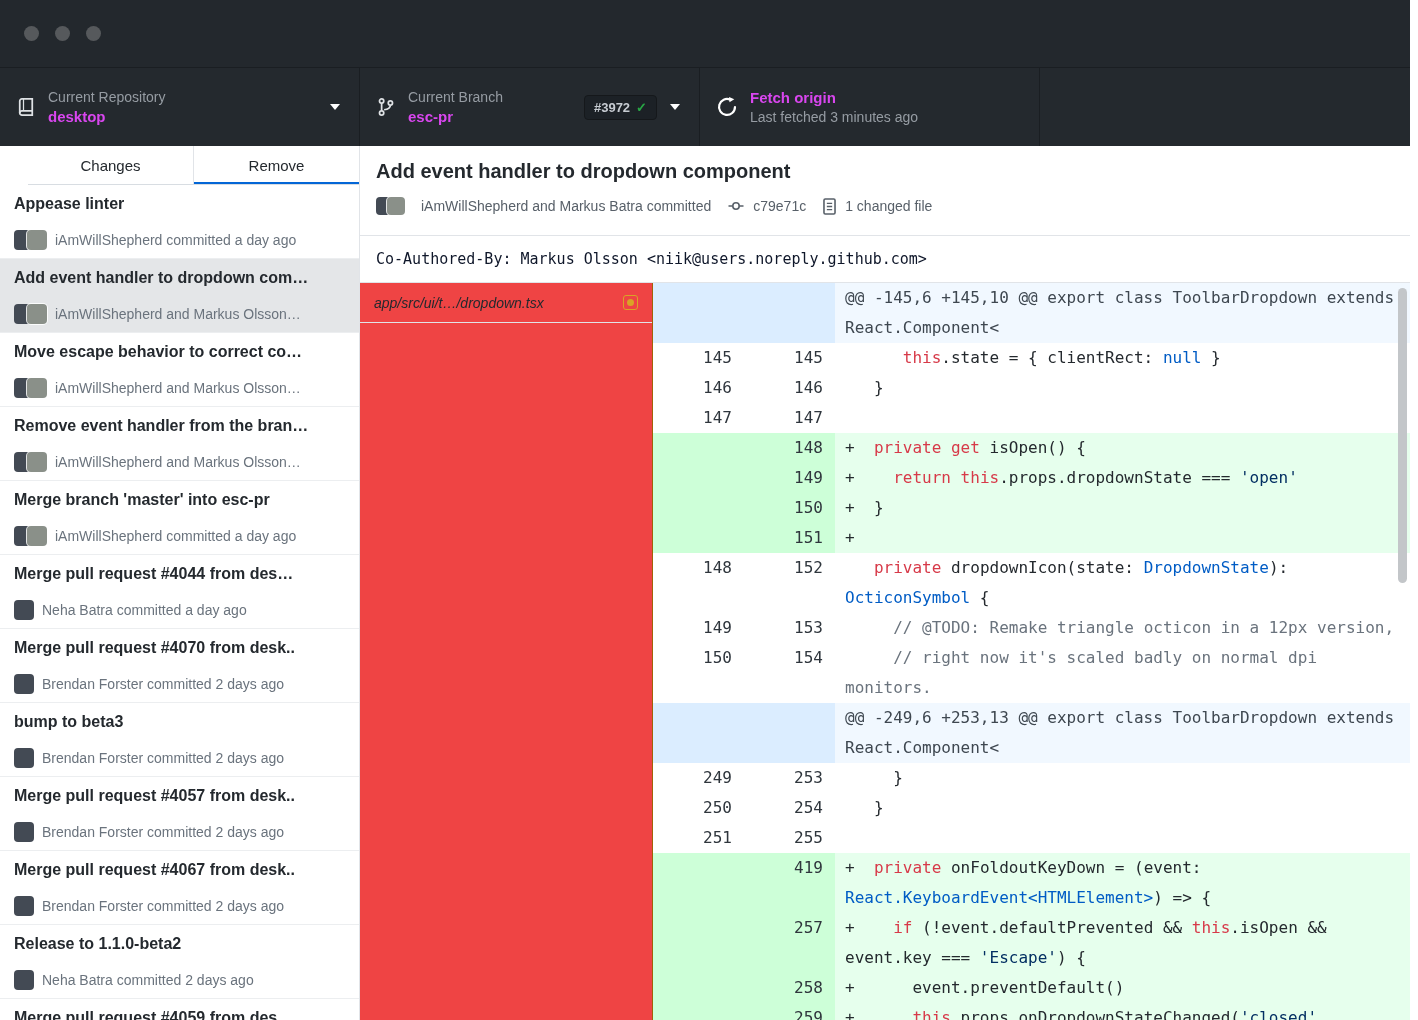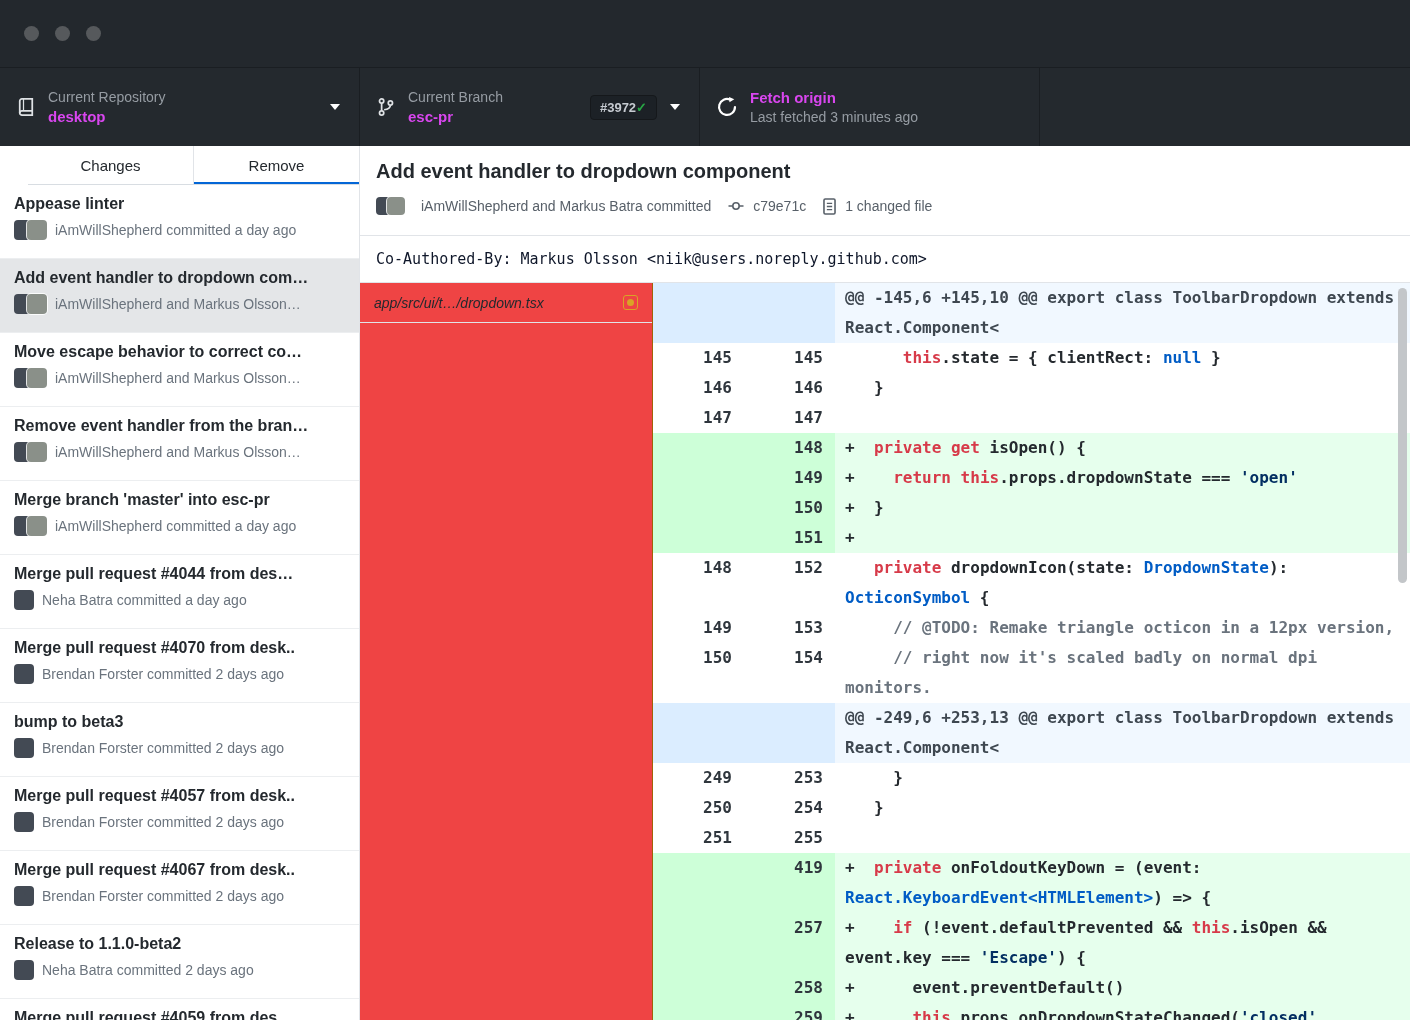--- a/index.html
+++ b/index.html
@@ -16,42 +16,42 @@
   .toolbar { height:78px; flex:none; background:#24292e; display:flex; align-items:stretch; }
   .tb-sec { display:flex; align-items:center; border-right:1px solid #1a1e22; padding:0 18px 0 16px; cursor:pointer; }
   .tb-sec.repo { width:360px; }
   .tb-sec.branch { width:340px; }
   .tb-sec.fetch { width:340px; cursor:pointer; }
   .tb-icon { flex:none; display:flex; align-items:center; }
   .tb-texts { flex:1; min-width:0; margin-left:12px; }
   .tb-label { font-size:14px; color:#969ca3; line-height:18px; white-space:nowrap; }
   .tb-value { font-size:15px; color:#d946ef; font-weight:bold; line-height:20px; margin-top:1px; white-space:nowrap; }
   .tb-chevron { margin-left:12px; flex:none; display:flex; align-items:center; }
-  .badge { display:inline-flex; align-items:center; padding:4px 9px; border-radius:4px;
+  .badge { display:inline-flex; align-items:center; gap:6px; padding:4px 9px; border-radius:4px;
            background:#1c2126; border:1px solid #15181b; font-size:13px; color:#c6cbd1; font-weight:bold;
            margin-left:10px; flex:none; }
   .badge-check { color:#28a745; font-weight:bold; }
 
   
   .content { flex:1; min-height:0; display:flex; }
 
   
   .sidebar { width:360px; flex:none; border-right:1px solid #e1e4e8; background:#fff;
              display:flex; flex-direction:column; overflow:hidden; }
   .tabs { height:39px; flex:none; display:flex; border-bottom:1px solid #d8dde2;margin-left:28px; }
   .tab { flex:1; display:flex; align-items:center; justify-content:center; font-size:15px;
          color:#24292e; cursor:pointer; border-right:1px solid #e1e4e8; }
   .tab:last-child { border-right:none; }
   .tab.active { box-shadow: inset 0 -2px 0 #0366d6; }
   .commit-list { flex:1; overflow:hidden; }
   .commit-item { height:74px; padding:9px 14px 0; border-bottom:1px solid #eceef0; background:#fff;
                  cursor:pointer; overflow:hidden; }
   .commit-item.selected { background:#e4e6e8; }
   .ci-title { font-size:16px; font-weight:bold; color:#24292e; white-space:nowrap; overflow:hidden; line-height:20px; }
-  .ci-meta { display:flex; align-items:center; margin-top:6px; min-width:0; }
+  .ci-meta { display:flex; align-items:center; margin-top:16px; min-width:0; }
   .avatar-stack { display:inline-flex; flex:none; margin-right:8px; }
   .avatar { width:20px; height:20px; border-radius:4px; background:#434a54; display:inline-block; }
   .avatar.av1 { margin-left:-7px; background:#8a9089; box-shadow:0 0 0 1px rgba(255,255,255,.85); }
   .ci-meta-text { font-size:14px; color:#6a737d; white-space:nowrap; overflow:hidden; }
 
   
   .main { flex:1; min-width:0; display:flex; flex-direction:column; background:#fff; }
   .commit-header { padding:13px 16px 0; flex:none; }
   .commit-title { font-size:20px; font-weight:bold; color:#24292e; line-height:24px; white-space:nowrap; overflow:hidden; }
   .commit-byline { display:flex; align-items:center; gap:8px; margin-top:14px; padding-bottom:20px;
@@ -66,21 +66,21 @@
   .diff-wrap { flex:1; min-height:0; display:flex; position:relative; overflow:hidden; }
   .file-list { width:293px; flex:none; border-right:1px solid #a16207; background:#ef4444;font-style:italic; }
   .file-item { height:40px; display:flex; align-items:center; gap:8px; padding:0 14px;
                border-bottom:1px solid #e1e4e8; font-size:14px; color:#24292e; cursor:pointer; }
   .file-path { flex:1; white-space:nowrap; overflow:hidden; }
   .status-modified { width:15px; height:15px; flex:none; border:1.5px solid #d9a426; border-radius:3px; position:relative; }
   .status-modified::after { content:""; position:absolute; left:3px; top:3px; right:3px; bottom:3px;
                             border-radius:50%; background:#d9a426; }
 
   .diff { flex:1; min-width:0; font-family:"DejaVu Sans Mono", monospace; overflow:hidden; }
-  .diff-row { display:flex; min-height:30px;font-weight:bold; }
+  .diff-row { display:flex; min-height:30px; }
   .gutter { width:91px; flex:none; text-align:right; padding-right:12px; font-size:16px;
             line-height:30px; color:#2f363d; }
   .code-cell { flex:1; min-width:0; padding:0 6px 0 10px; font-size:16px; line-height:30px;
                white-space:pre-wrap; overflow-wrap:break-word; color:#24292e; }
   .diff-row.add .gutter { background:#cdffd8; }
   .diff-row.add .code-cell { background:#e6ffed; }
   .diff-row.hunk .gutter { background:#dbedff; }
   .diff-row.hunk .code-cell { background:#f1f8ff; color:#3e4750; }
   .tok-k { color:#d73a49; }
   .tok-s { color:#032f62; }

